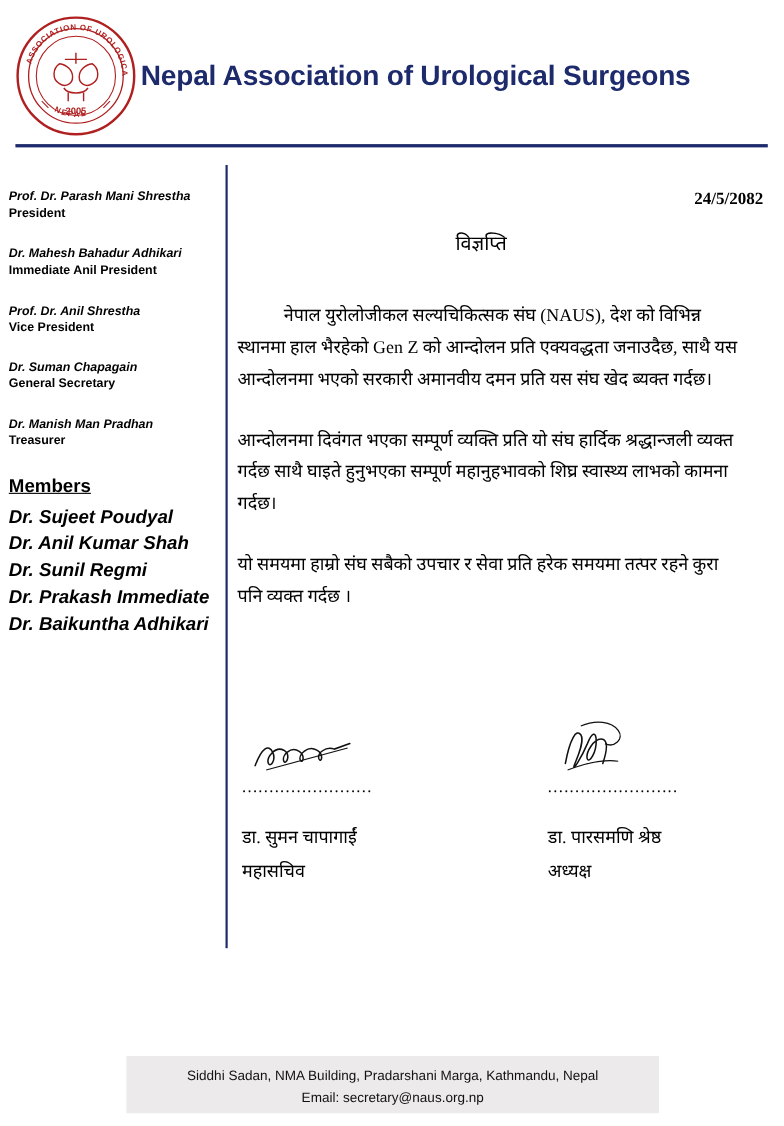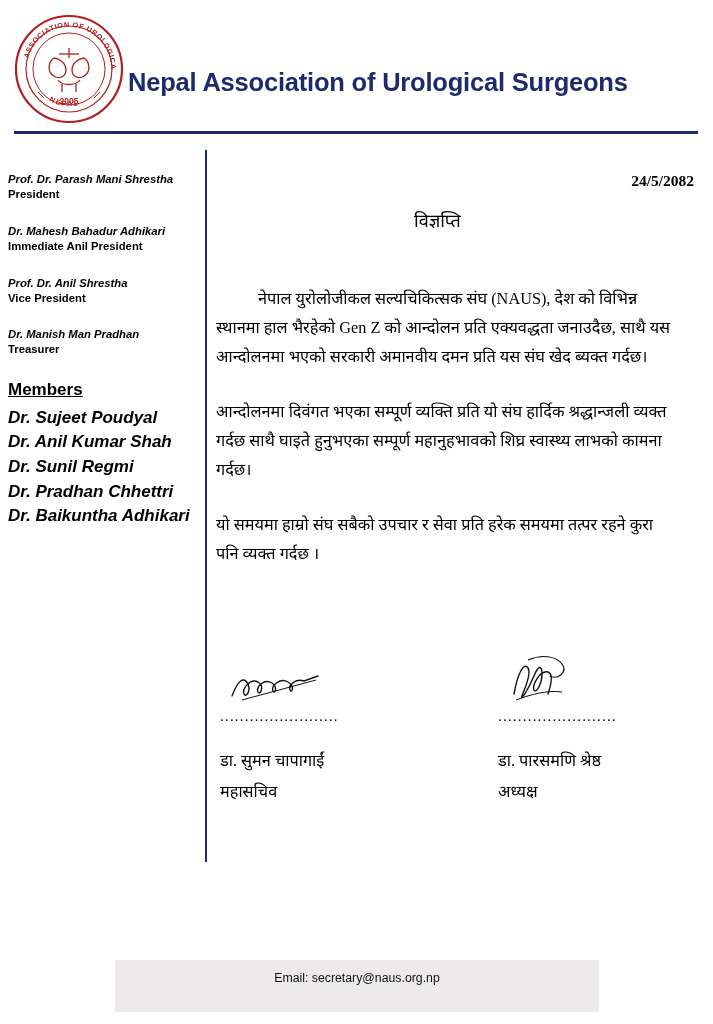--- a/index.html
+++ b/index.html
@@ -29,21 +29,21 @@
     left: 14px;
     top: 14px;
     width: 110px;
     height: 110px;
   }
   .logo svg { display: block; }
 
   .org-title {
     position: absolute;
     left: 128px;
-    top: 68px;
+    top: 55px;
     width: 570px;
     font-family: "Liberation Sans", sans-serif;
     font-weight: bold;
     font-size: 25.5px;
     letter-spacing: -0.2px;
     color: #1d2a6b;
     white-space: nowrap;
   }
 
   .header-rule {
@@ -117,21 +117,21 @@
     font-weight: 500;
   }
   .para {
     font-family: "Liberation Serif", serif;
     font-size: 16.3px;
     line-height: 1.78;
     text-align: left;
     margin-top: 26px;
     margin-right: 18px;
   }
-  .para.first { text-indent: 42px; margin-top: 52px; }
+  .para.first { text-indent: 42px; margin-top: 40px; }
 
   
   .sig-row {
     position: absolute;
     left: 216px;
     top: 650px;
     width: 470px;
   }
   .sig-block {
     position: absolute;
@@ -225,32 +225,36 @@
   <div class="officer">
     <span class="nm">Dr. Mahesh Bahadur Adhikari</span>
     <span class="role">Immediate Anil President</span>
   </div>
 
   <div class="officer">
     <span class="nm">Prof. Dr. Anil Shrestha</span>
     <span class="role">Vice President</span>
   </div>
 
+  <div class="officer">
+    <span class="nm">Dr. Suman Chapagain</span>
+    <span class="role">General Secretary</span>
+  </div>
 
   <div class="officer">
     <span class="nm">Dr. Manish Man Pradhan</span>
     <span class="role">Treasurer</span>
   </div>
 
   <div>
     <span class="members-head">Members</span>
     <span class="member">Dr. Sujeet Poudyal</span>
     <span class="member">Dr. Anil Kumar Shah</span>
     <span class="member">Dr. Sunil Regmi</span>
-    <span class="member">Dr. Pradhan Chhettri</span>
+    <span class="member">Dr. Prakash Immediate</span>
     <span class="member">Dr. Baikuntha Adhikari</span>
   </div>
 </div>
 
 <div class="v-divider"></div>
 
 <div class="body-area">
   <div class="date">24/5/2082</div>
   <div class="subject">विज्ञप्ति</div>
 
@@ -281,14 +285,15 @@
         <path d="M18,50 C34,44 50,40 64,42" fill="none" stroke="#111" stroke-width="1"></path>
       </svg>
     </div>
     <div class="dots">........................</div>
     <div class="sig-name">डा. पारसमणि श्रेष्ठ</div>
     <div class="sig-post">अध्यक्ष</div>
   </div>
 </div>
 
 <div class="footer">
+  <div>Siddhi Sadan, NMA Building, Pradarshani Marga, Kathmandu, Nepal</div>
   <div>Email: secretary@naus.org.np</div>
 </div>
 
 </body></html>

